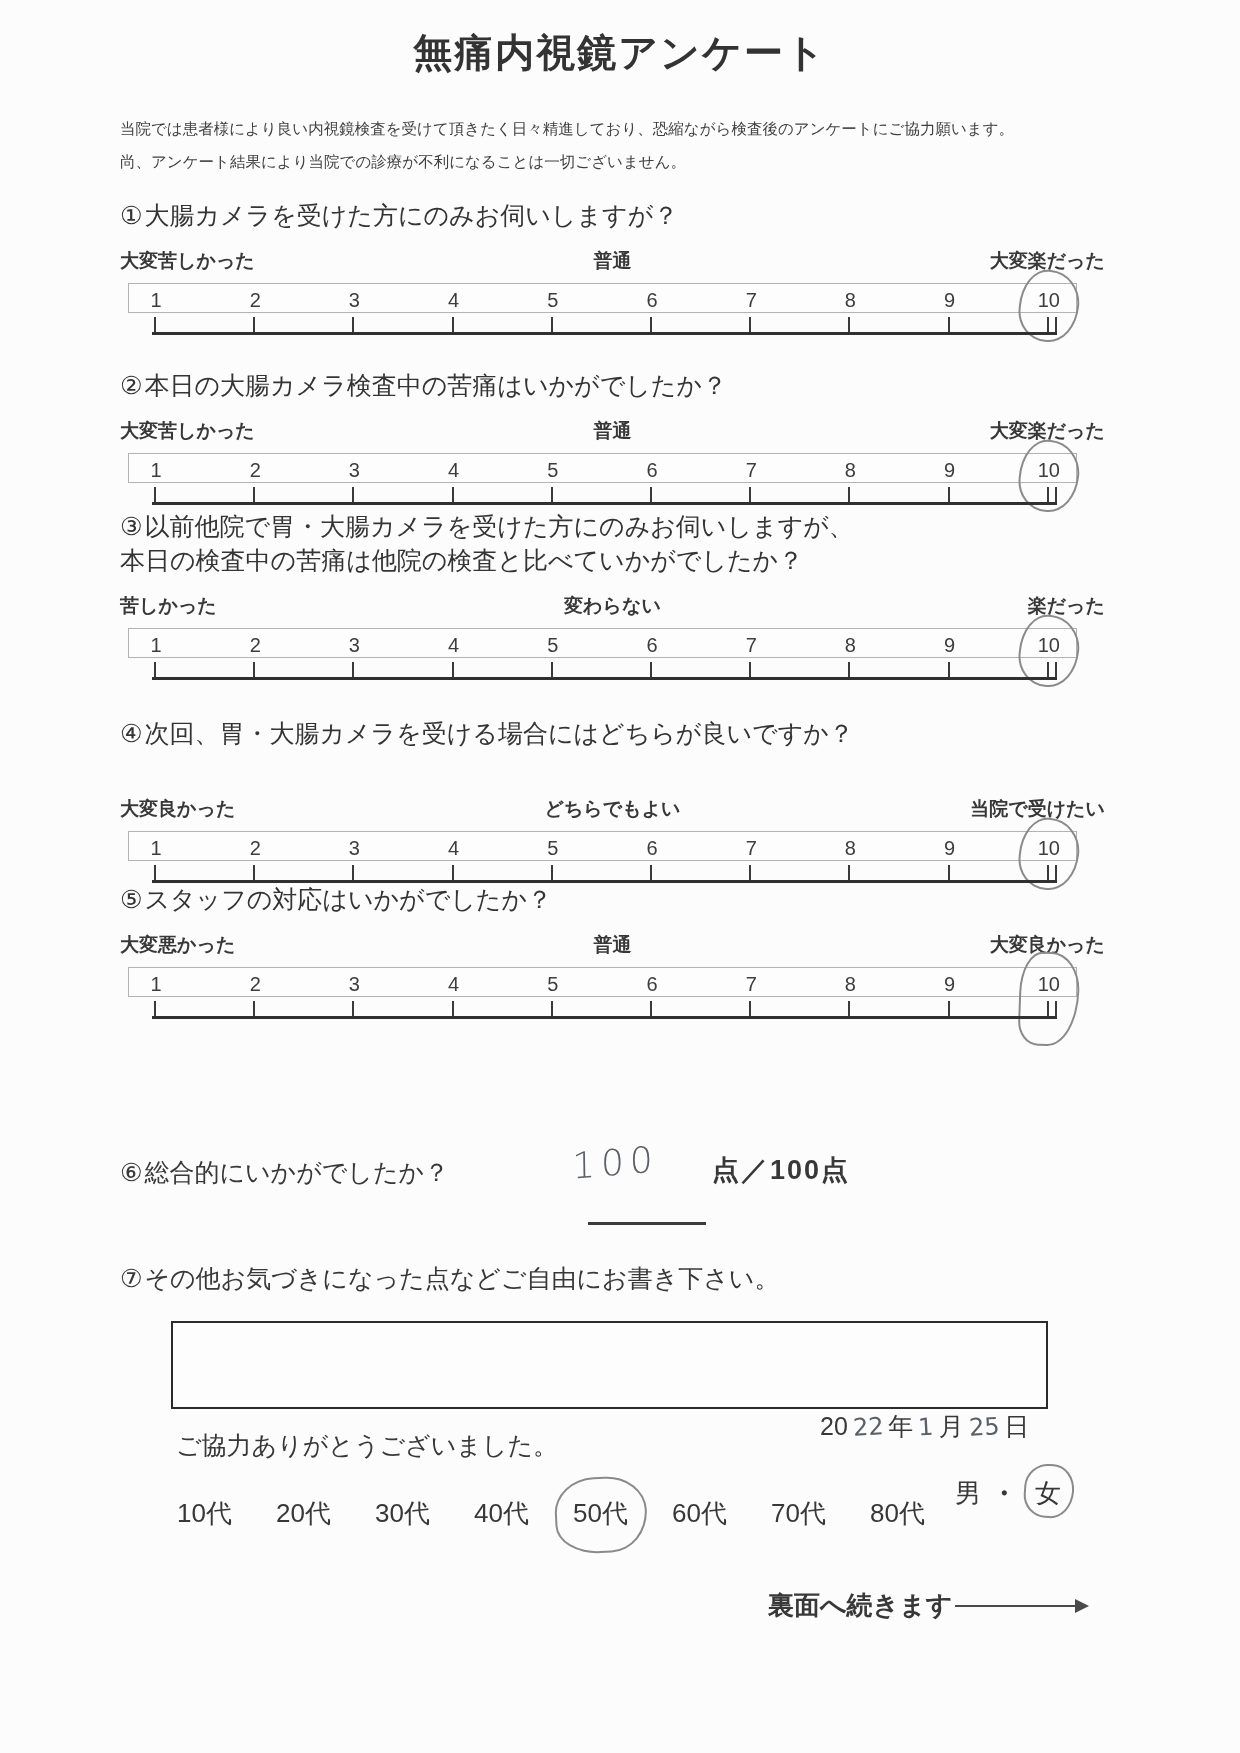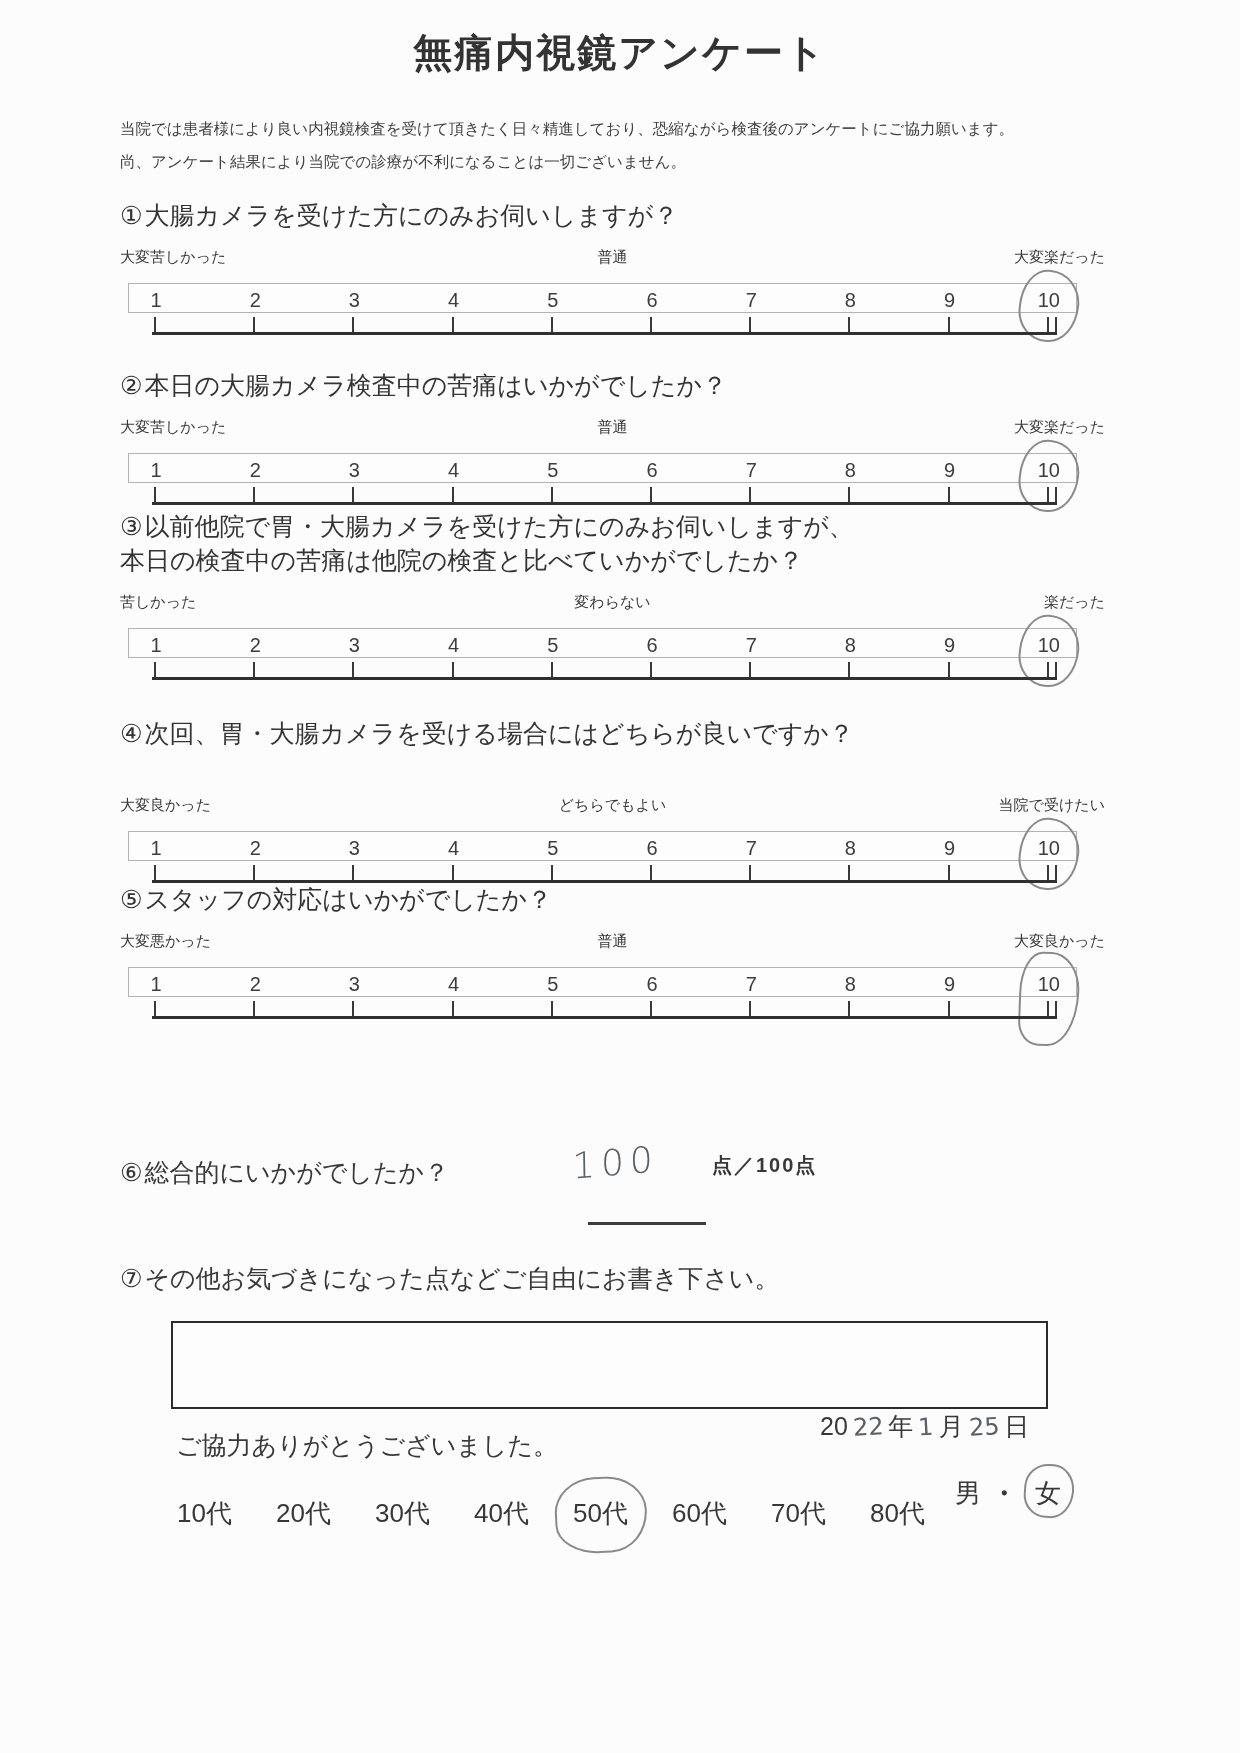--- a/index.html
+++ b/index.html
@@ -14,21 +14,21 @@
     font-size:39px; font-weight:700; letter-spacing:2px; color:#333;
   }
   .intro {
     position:absolute; left:120px; top:112px; width:1000px;
     font-size:15.5px; line-height:33px; color:#3f3f3f;
   }
   
   .question { position:absolute; left:120px; width:985px; }
   .q-heading { font-size:25px; line-height:34px; font-weight:500; color:#343434; }
   .q-number { margin-right:2px; }
-  .labels { position:relative; height:28px; margin-top:16px; font-size:15px; font-weight:400; }
+  .labels { position:relative; height:28px; margin-top:16px; font-size:19px; font-weight:700; }
   .wide-gap .labels { margin-top:46px; }
   .label-left   { position:absolute; left:0; }
   .label-center { position:absolute; left:0; width:100%; text-align:center; }
   .label-right  { position:absolute; right:0; }
   .scale-box {
     position:relative; margin-left:8px; margin-top:7px;
     width:949px; height:30px; border:1px solid #b3b3b3; background:#fdfdfd;
   }
   .scale-num {
     position:absolute; top:0; width:40px; text-align:center;
@@ -52,21 +52,21 @@
   .tick.end { right:0; }
   
   .q6 { position:absolute; left:120px; top:1152px; width:985px; height:110px; }
   .q6-heading { font-size:25px; line-height:40px; font-weight:500; display:inline-block; }
   .hand { font-family:"DejaVu Sans",sans-serif; color:#5b6066; }
   .q6-score {
     position:absolute; left:452px; top:-10px; font-size:36px; letter-spacing:6px;
     transform:rotate(-5deg) skewX(-4deg); font-weight:300;
   }
   .q6-underline { position:absolute; left:468px; top:70px; width:118px; border-bottom:3px solid #3c3c3c; }
-  .q6-suffix { position:absolute; left:592px; top:0; font-size:20px; font-weight:600; letter-spacing:2px; }
+  .q6-suffix { position:absolute; left:592px; top:0; font-size:27px; font-weight:600; letter-spacing:2px; }
   
   .q7 { position:absolute; left:120px; top:1262px; width:985px; font-size:25px; font-weight:500; }
   .comment-box {
     position:absolute; left:171px; top:1321px; width:877px; height:88px;
     border:2px solid #2b2b2b; background:#fdfdfd;
   }
   
   .thanks-row { position:absolute; left:120px; top:1410px; width:985px; height:36px; font-size:25px; }
   .thanks { position:absolute; left:56px; font-weight:500;margin-top:19px; }
   .date { position:absolute; left:700px; top:0; white-space:nowrap; font-weight:500; }
@@ -338,14 +338,18 @@
     <div class="gender-group">
       <span>男</span>
       <span class="gender-sep">・</span>
       <span class="female-wrap">
         <span>女</span>
         <div class="gender-circle"></div>
       </span>
     </div>
   </div>
 
+  <div class="continue">
+    <span class="continue-text">裏面へ続きます</span>
+    <div class="continue-arrow"></div>
+  </div>
 
 </div>
 
 </body></html>

